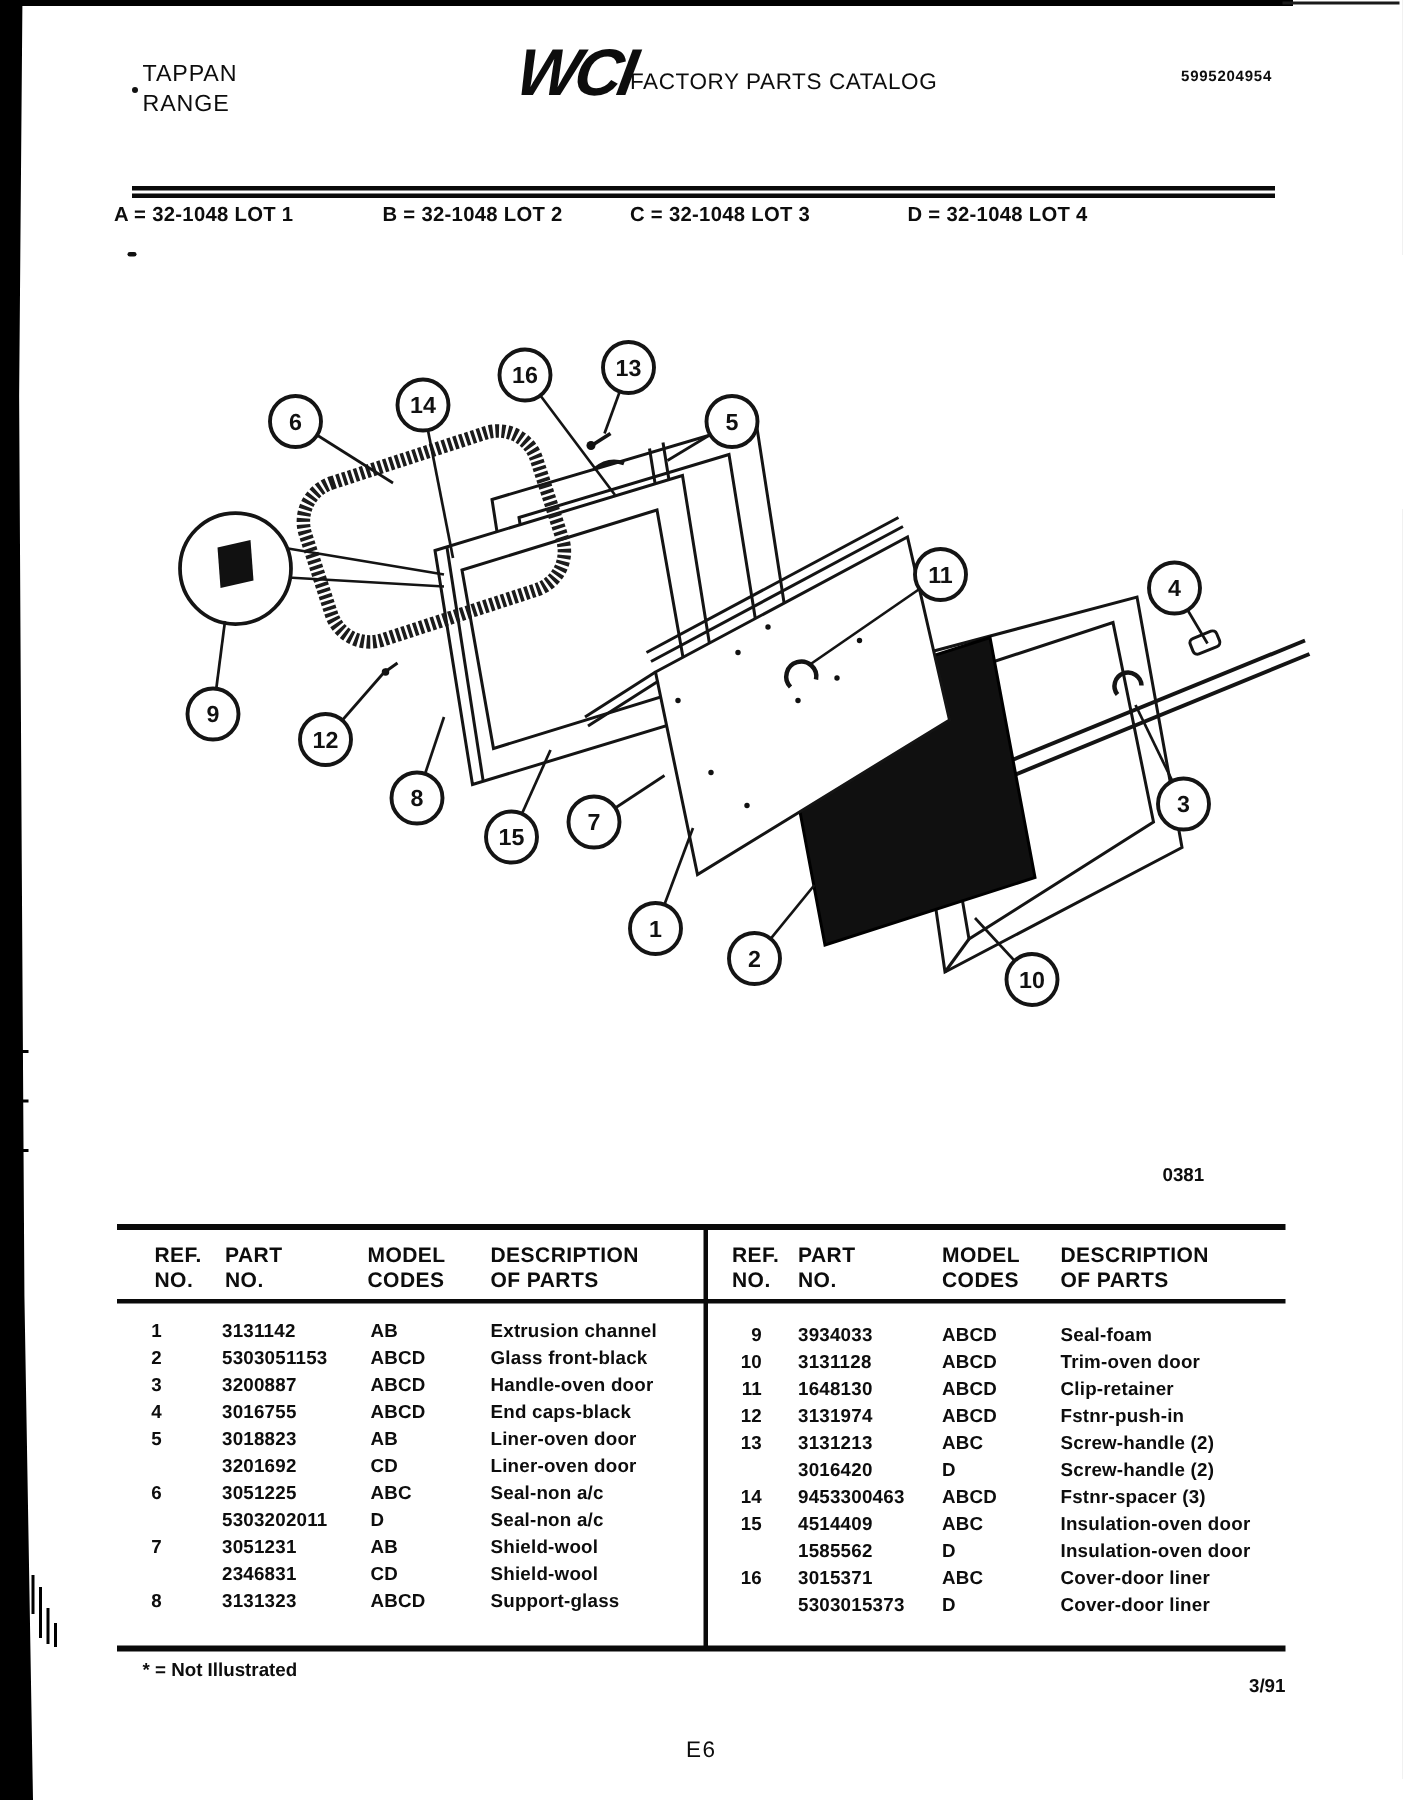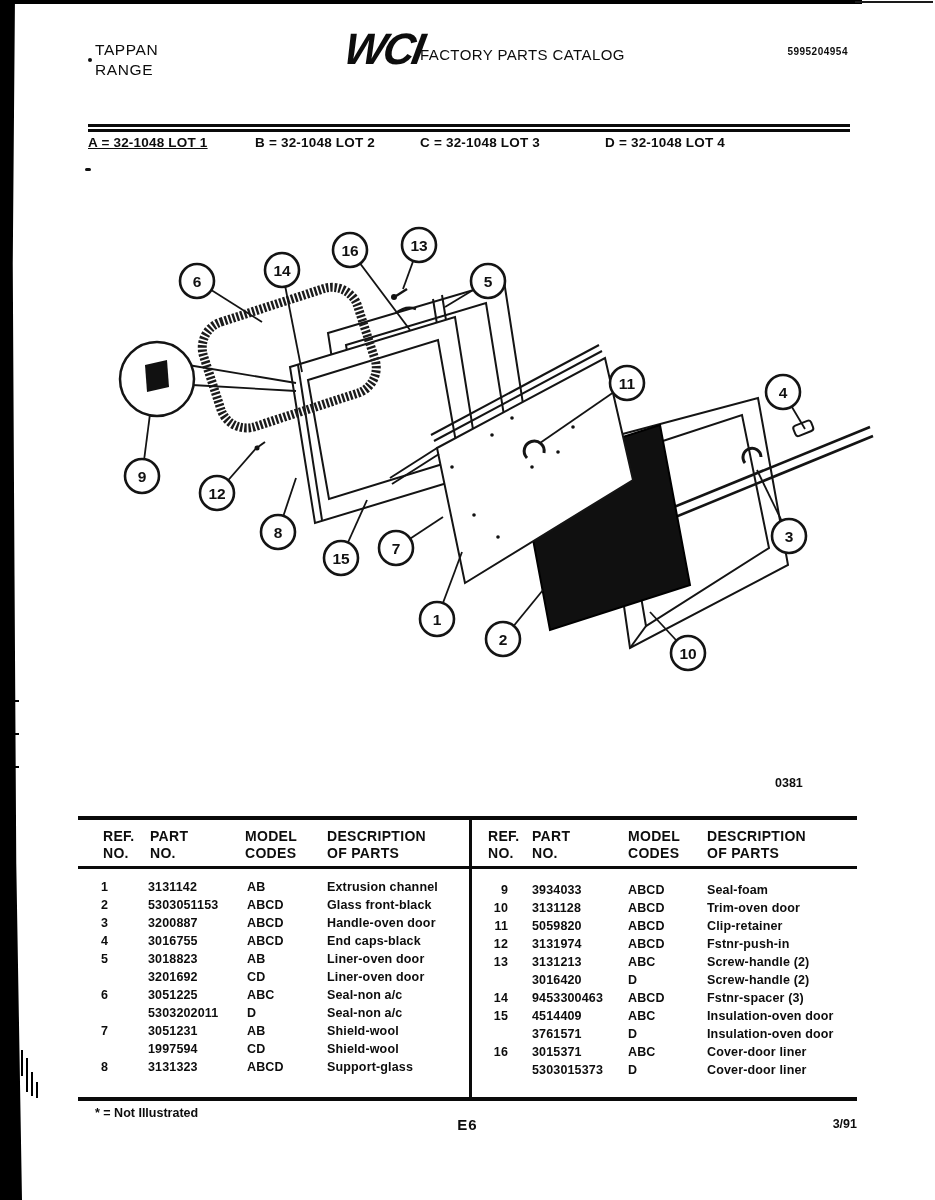--- a/index.html
+++ b/index.html
@@ -25,21 +25,21 @@
   
   .thead{font-size:14px;font-weight:bold;line-height:16.5px;letter-spacing:.3px;}
   .tbl{font-size:12.5px;font-weight:bold;letter-spacing:.15px;}
   .trow{position:relative;height:18px;}
   .trow span{position:absolute;top:0;white-space:nowrap;}
   .c-ref{left:4px;width:26px;text-align:right;}
   .t-left .c-part{left:70px;} .t-left .c-codes{left:169px;} .t-left .c-desc{left:249px;}
   .t-right .c-part{left:54px;} .t-right .c-codes{left:150px;} .t-right .c-desc{left:229px;}
   
   .foot-note{left:95px;top:1106px;font-size:12.5px;font-weight:bold;}
-  .foot-page{left:0;top:1116px;width:935px;text-align:center;font-size:15px;font-weight:bold;letter-spacing:1px;}
+  .foot-page{left:0;top:1158px;width:935px;text-align:center;font-size:15px;font-weight:normal;letter-spacing:1px;}
   .foot-date{right:78px;top:1106px;font-size:12.5px;font-weight:bold;margin-top:11px;}
 </style>
 </head>
 <body>
 
 <div class="page">
 
   <div class="abs edge-left"></div>
   <div class="abs edge-top"></div>
   <div class="abs edge-top2"></div>
@@ -58,21 +58,21 @@
     <div>TAPPAN</div>
     <div>RANGE</div>
   </div>
   <div class="abs logo">WCI</div>
   <div class="abs cat-title">FACTORY PARTS CATALOG</div>
   <div class="abs docnum">5995204954</div>
 
   <div class="abs rule" style="left:88px;top:124px;width:762px;height:2.5px;"></div>
   <div class="abs rule" style="left:88px;top:129px;width:762px;height:3px;"></div>
 
-  <span class="abs lots" style="left:88px;text-decoration:underline;">A = 32-1048 LOT 1</span>
+  <span class="abs lots" style="left:76px;">A = 32-1048 LOT 1</span>
   <span class="abs lots" style="left:255px;">B = 32-1048 LOT 2</span>
   <span class="abs lots" style="left:420px;">C = 32-1048 LOT 3</span>
   <span class="abs lots" style="left:585px;padding-left:20px;">D = 32-1048 LOT 4</span>
 
   <svg class="abs" style="left:100px;top:215px;" width="780" height="475" viewBox="0 0 780 475">
     <g stroke="#141414" fill="none" stroke-width="2">
 
       <polygon points="500,225 658,183 688,350 530,433" fill="#fff"></polygon>
       <polygon points="517,241 642,200 669,333 546,411" fill="#fff"></polygon>
       <line x1="530" y1="433" x2="546" y2="411"></line>
@@ -308,21 +308,21 @@
         <span class="c-desc">Seal-non a/c</span>
       </div>
       <div class="trow">
         <span class="c-ref">7</span>
         <span class="c-part">3051231</span>
         <span class="c-codes">AB</span>
         <span class="c-desc">Shield-wool</span>
       </div>
       <div class="trow">
         <span class="c-ref"></span>
-        <span class="c-part">1997594</span>
+        <span class="c-part">2346831</span>
         <span class="c-codes">CD</span>
         <span class="c-desc">Shield-wool</span>
       </div>
       <div class="trow">
         <span class="c-ref">8</span>
         <span class="c-part">3131323</span>
         <span class="c-codes">ABCD</span>
         <span class="c-desc">Support-glass</span>
       </div>
     </div>
@@ -334,21 +334,21 @@
         <span class="c-desc">Seal-foam</span>
       </div>
       <div class="trow">
         <span class="c-ref">10</span>
         <span class="c-part">3131128</span>
         <span class="c-codes">ABCD</span>
         <span class="c-desc">Trim-oven door</span>
       </div>
       <div class="trow">
         <span class="c-ref">11</span>
-        <span class="c-part">5059820</span>
+        <span class="c-part">1648130</span>
         <span class="c-codes">ABCD</span>
         <span class="c-desc">Clip-retainer</span>
       </div>
       <div class="trow">
         <span class="c-ref">12</span>
         <span class="c-part">3131974</span>
         <span class="c-codes">ABCD</span>
         <span class="c-desc">Fstnr-push-in</span>
       </div>
       <div class="trow">
@@ -370,21 +370,21 @@
         <span class="c-desc">Fstnr-spacer (3)</span>
       </div>
       <div class="trow">
         <span class="c-ref">15</span>
         <span class="c-part">4514409</span>
         <span class="c-codes">ABC</span>
         <span class="c-desc">Insulation-oven door</span>
       </div>
       <div class="trow">
         <span class="c-ref"></span>
-        <span class="c-part">3761571</span>
+        <span class="c-part">1585562</span>
         <span class="c-codes">D</span>
         <span class="c-desc">Insulation-oven door</span>
       </div>
       <div class="trow">
         <span class="c-ref">16</span>
         <span class="c-part">3015371</span>
         <span class="c-codes">ABC</span>
         <span class="c-desc">Cover-door liner</span>
       </div>
       <div class="trow">

